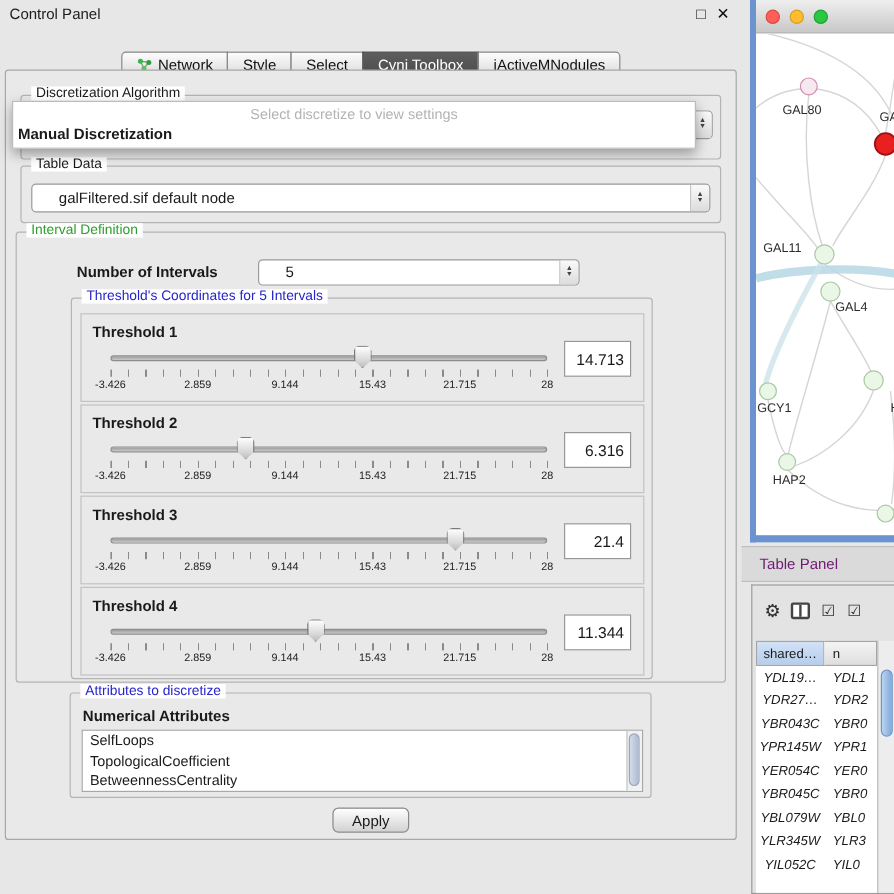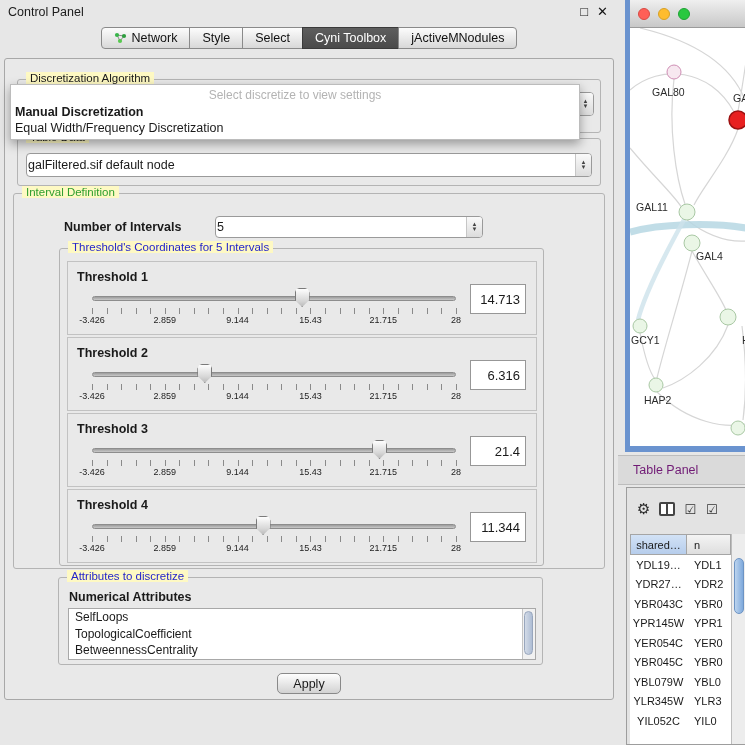--- a/index.html
+++ b/index.html
@@ -13,21 +13,21 @@
 
   
   .cp { position:absolute; left:0; top:0; width:618px; height:596px; background:#e7e7e7; }
   .cp-titlebar { position:absolute; left:0; top:0; width:100%; height:24px; }
   .cp-title { position:absolute; left:8px; top:5px; font-size:12.5px; color:#1c1c1c; }
   .cp-winbtns { position:absolute; right:10px; top:4px; display:flex; gap:9px; font-size:13px; color:#111; }
   .cp-winbtns span { cursor:default; }
 
   
   .tabs-row { position:absolute; width:100%; display:flex; justify-content:center; }
-  .tabs-row.top { top:27px; }
+  .tabs-row.top { top:43px; }
   .tabs-row.bottom { top:704px; }
   .tab {
     height:22px; display:flex; align-items:center; gap:5px; padding:0 12px;
     border:1px solid #8a8a8a; margin-left:-1px;
     background:linear-gradient(#fcfcfc,#d8d8d8);
     font-size:12.5px; color:#111; white-space:nowrap; cursor:default;
   }
   .tab:first-child { border-radius:4px 0 0 4px; margin-left:0; }
   .tab:last-child { border-radius:0 4px 4px 0; }
   .tab.selected {
@@ -37,32 +37,32 @@
   .tab-icon svg { display:block; }
 
   
   .main-panel {
     position:absolute; left:4px; top:58px; width:610px; height:642px;
     border:1px solid #a8a8a8; border-radius:3px; background:#e9e9e9;
   }
 
   .group { position:absolute; border:1px solid #b4b4b4; border-radius:3px; }
   .group-title {
-    position:absolute; top:-8px; left:8px; background:#fef9c3; padding:0 4px;
+    position:absolute; top:-8px; left:8px; background:#ffffff; padding:0 4px;
     font-size:11.5px; white-space:nowrap;
   }
   .group-title.green { color:var(--c-green-title,#2e9e2e); }
   .group-title.blue  { color:var(--c-blue-title,#2525cb); }
 
   
   .combo {
     position:absolute; background:#fff; border:1px solid #9a9a9a; border-radius:4px;
     display:flex; align-items:center; font-size:12.5px; overflow:hidden;
   }
-  .combo-text { padding-left:1px; flex:1; white-space:nowrap; overflow:hidden; }
+  .combo-text { padding-left:22px; flex:1; white-space:nowrap; overflow:hidden; }
   .stepper {
     width:16px; align-self:stretch; display:flex; flex-direction:column;
     align-items:center; justify-content:center; border-left:1px solid #c6c6c6;
     background:linear-gradient(#fafafa,#dcdcdc); color:#444;
   }
   .stepper span { font-size:6px; line-height:5px; }
 
   
   .algo-overlay {
     position:absolute; left:10px; top:84px; width:570px; z-index:50;
@@ -164,21 +164,21 @@
 
   .tbl { position:absolute; left:3px; top:46px; right:14px; bottom:0; background:#fff; }
   .thead { display:flex; height:21px; font-size:11px; }
   .th-cell {
     display:flex; align-items:center; justify-content:center;
     border:1px solid #a5a5a5; border-left:none; overflow:hidden; white-space:nowrap;
   }
   .th-cell:first-child { border-left:1px solid #a5a5a5; }
   .th-cell.sel { width:57px; background:linear-gradient(#d2e2f6,var(--c-header-selected,#b6cdec)); }
   .th-cell.norm { flex:1; justify-content:flex-start; padding-left:7px; background:linear-gradient(#f4f4f4,#dedede); }
-  .trow { display:flex; height:19.5px; align-items:center; font-size:11px; }
+  .trow { display:flex; height:19.5px; align-items:center; font-size:11px;font-style:italic; }
   .tc1 { width:57px; text-align:center; overflow:hidden; white-space:nowrap; }
   .tc2 { flex:1; padding-left:7px; overflow:hidden; white-space:nowrap; }
 
   .tbl-scroll {
     position:absolute; right:0; top:46px; width:14px; bottom:0;
     background:#ededed; border-left:1px solid #bdbdbd;
   }
   .tbl-scroll-thumb {
     position:absolute; left:1.5px; top:24px; width:10px; height:56px;
     background:linear-gradient(to right,#bcd4ee,var(--c-scroll-thumb-blue,#7ea9dc));
@@ -350,21 +350,20 @@
         </div>
       </div>
     </div>
 
     <div class="apply-btn">Apply</div>
   </div>
 
   <div class="algo-overlay">
     <div class="algo-placeholder">Select discretize to view settings</div>
     <div class="algo-option bold">Manual Discretization</div>
-    <div class="algo-option">Equal Width/Frequency Discretization</div>
   </div>
 
 </div>
 
 <div class="network-window">
   <div class="nw-titlebar">
     <span class="traffic red"></span>
     <span class="traffic yellow"></span>
     <span class="traffic green"></span>
   </div>

